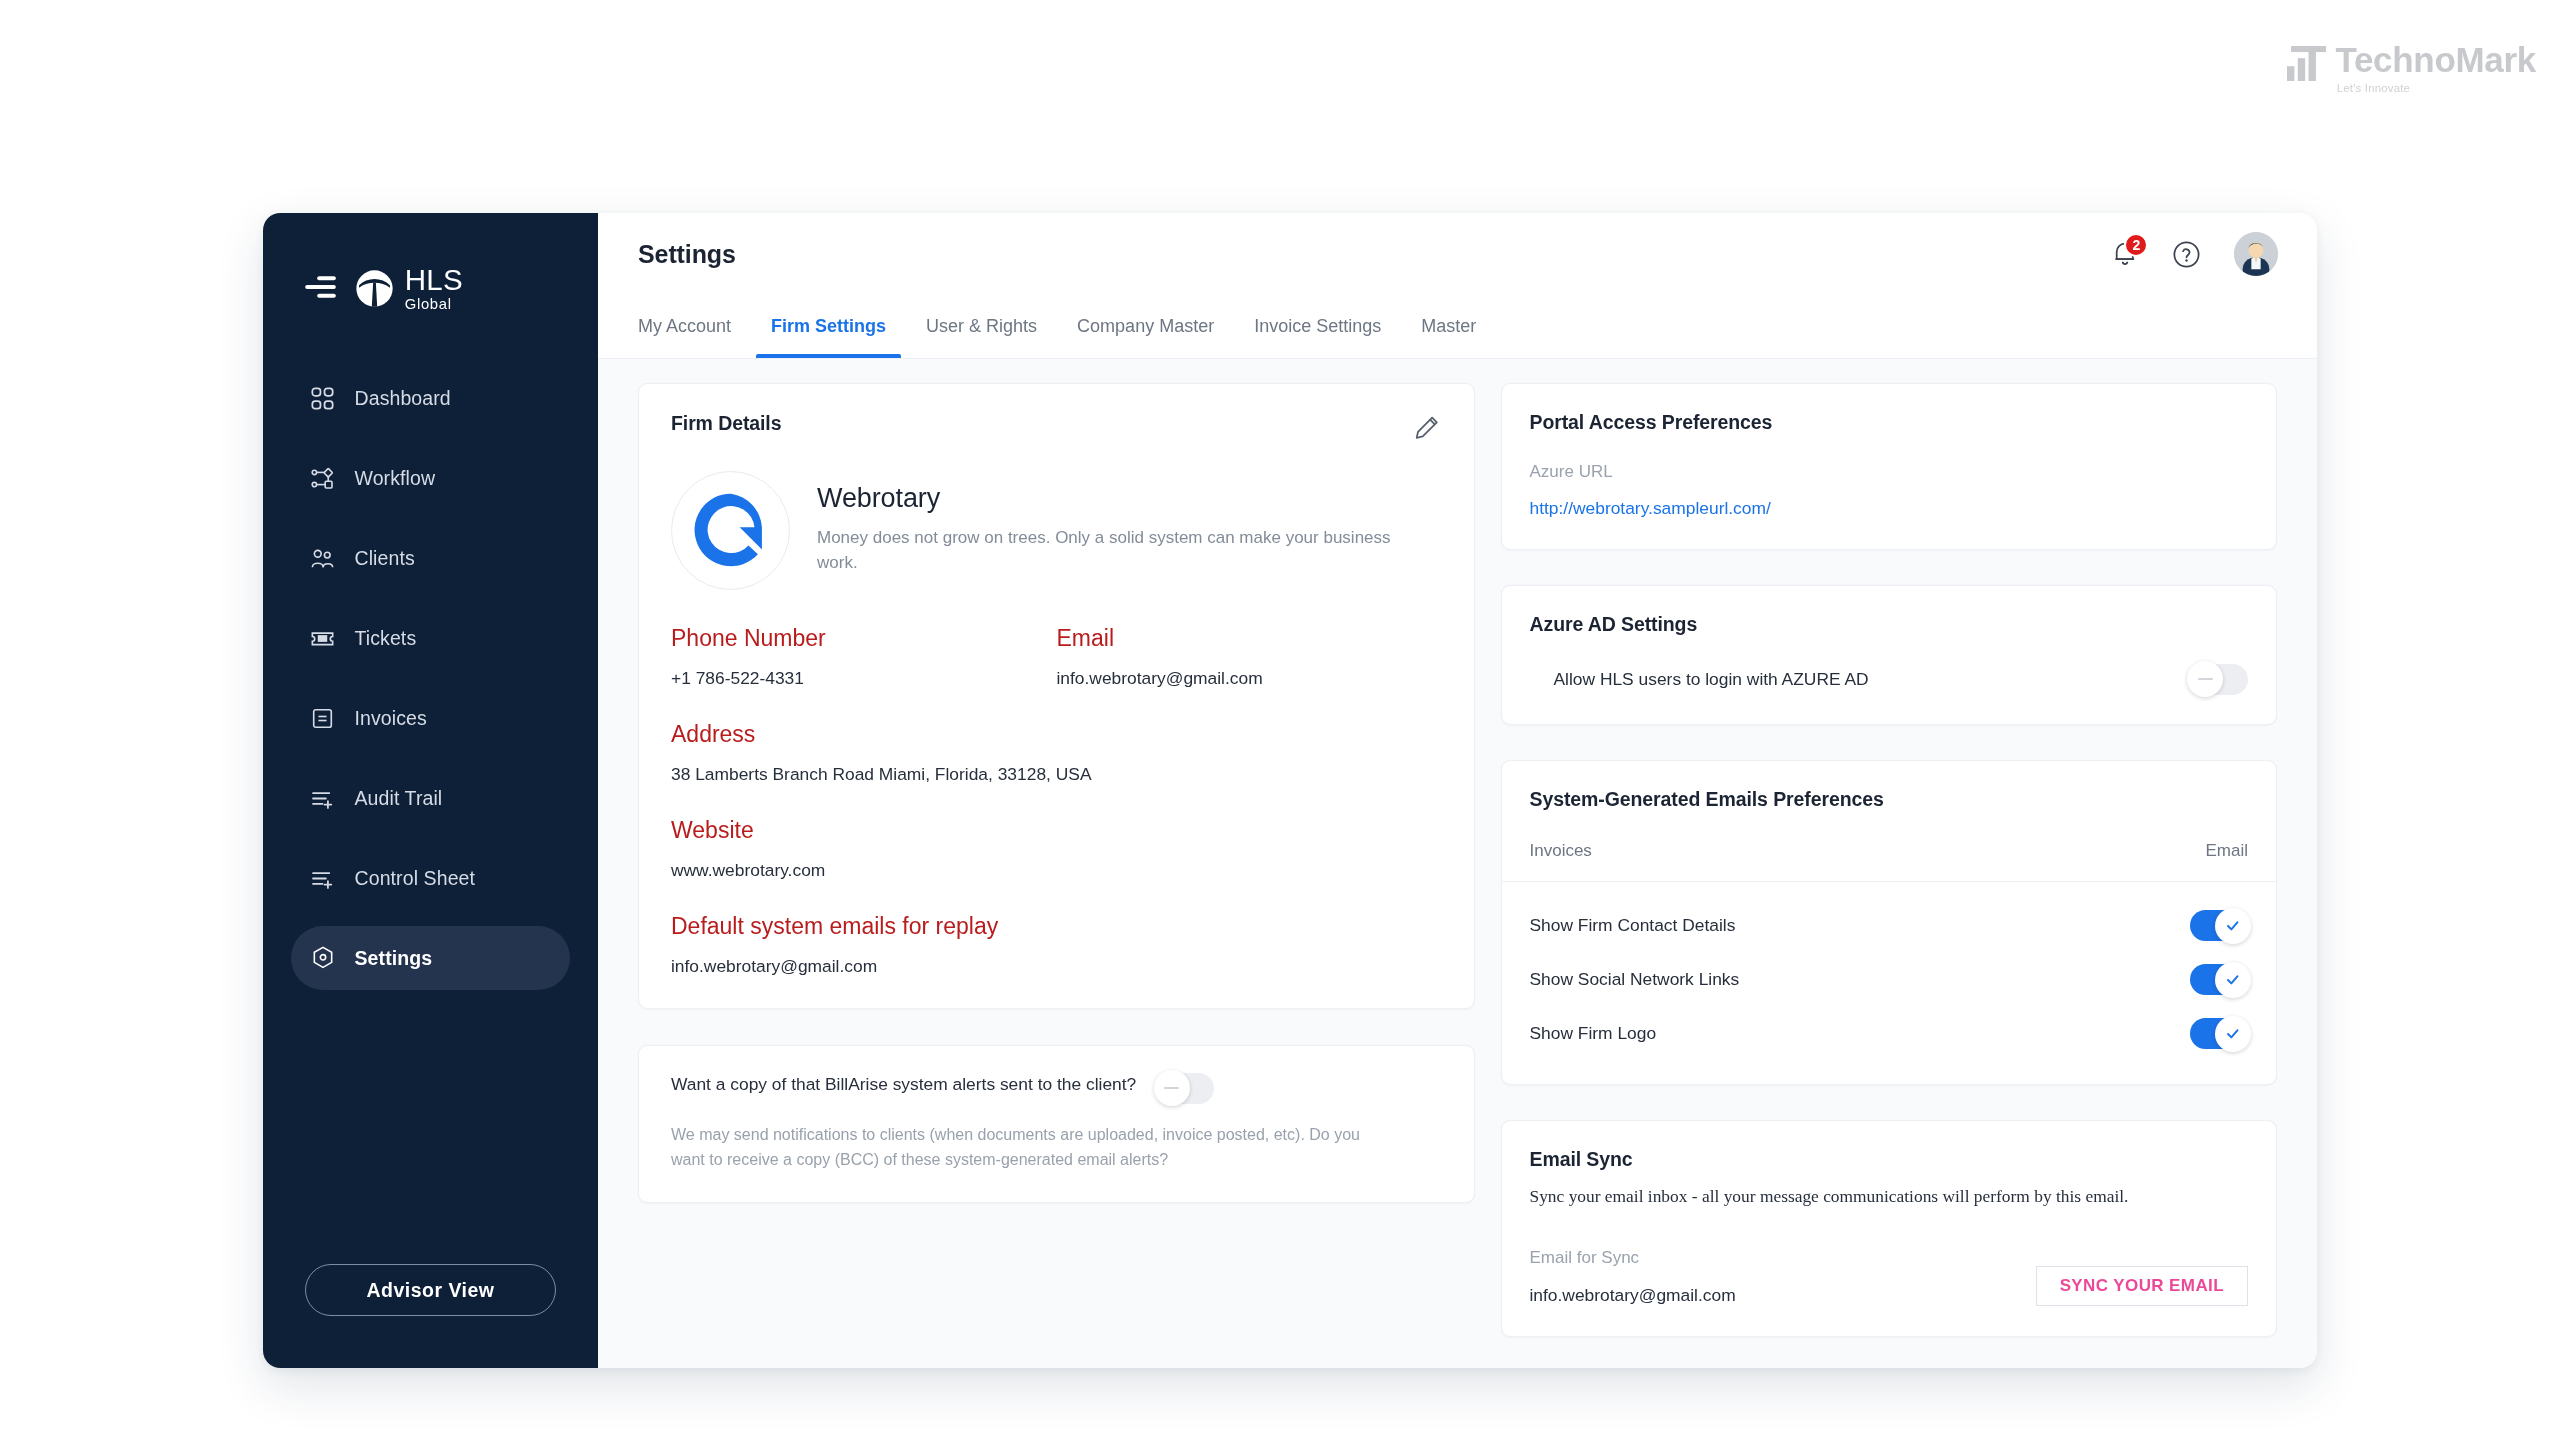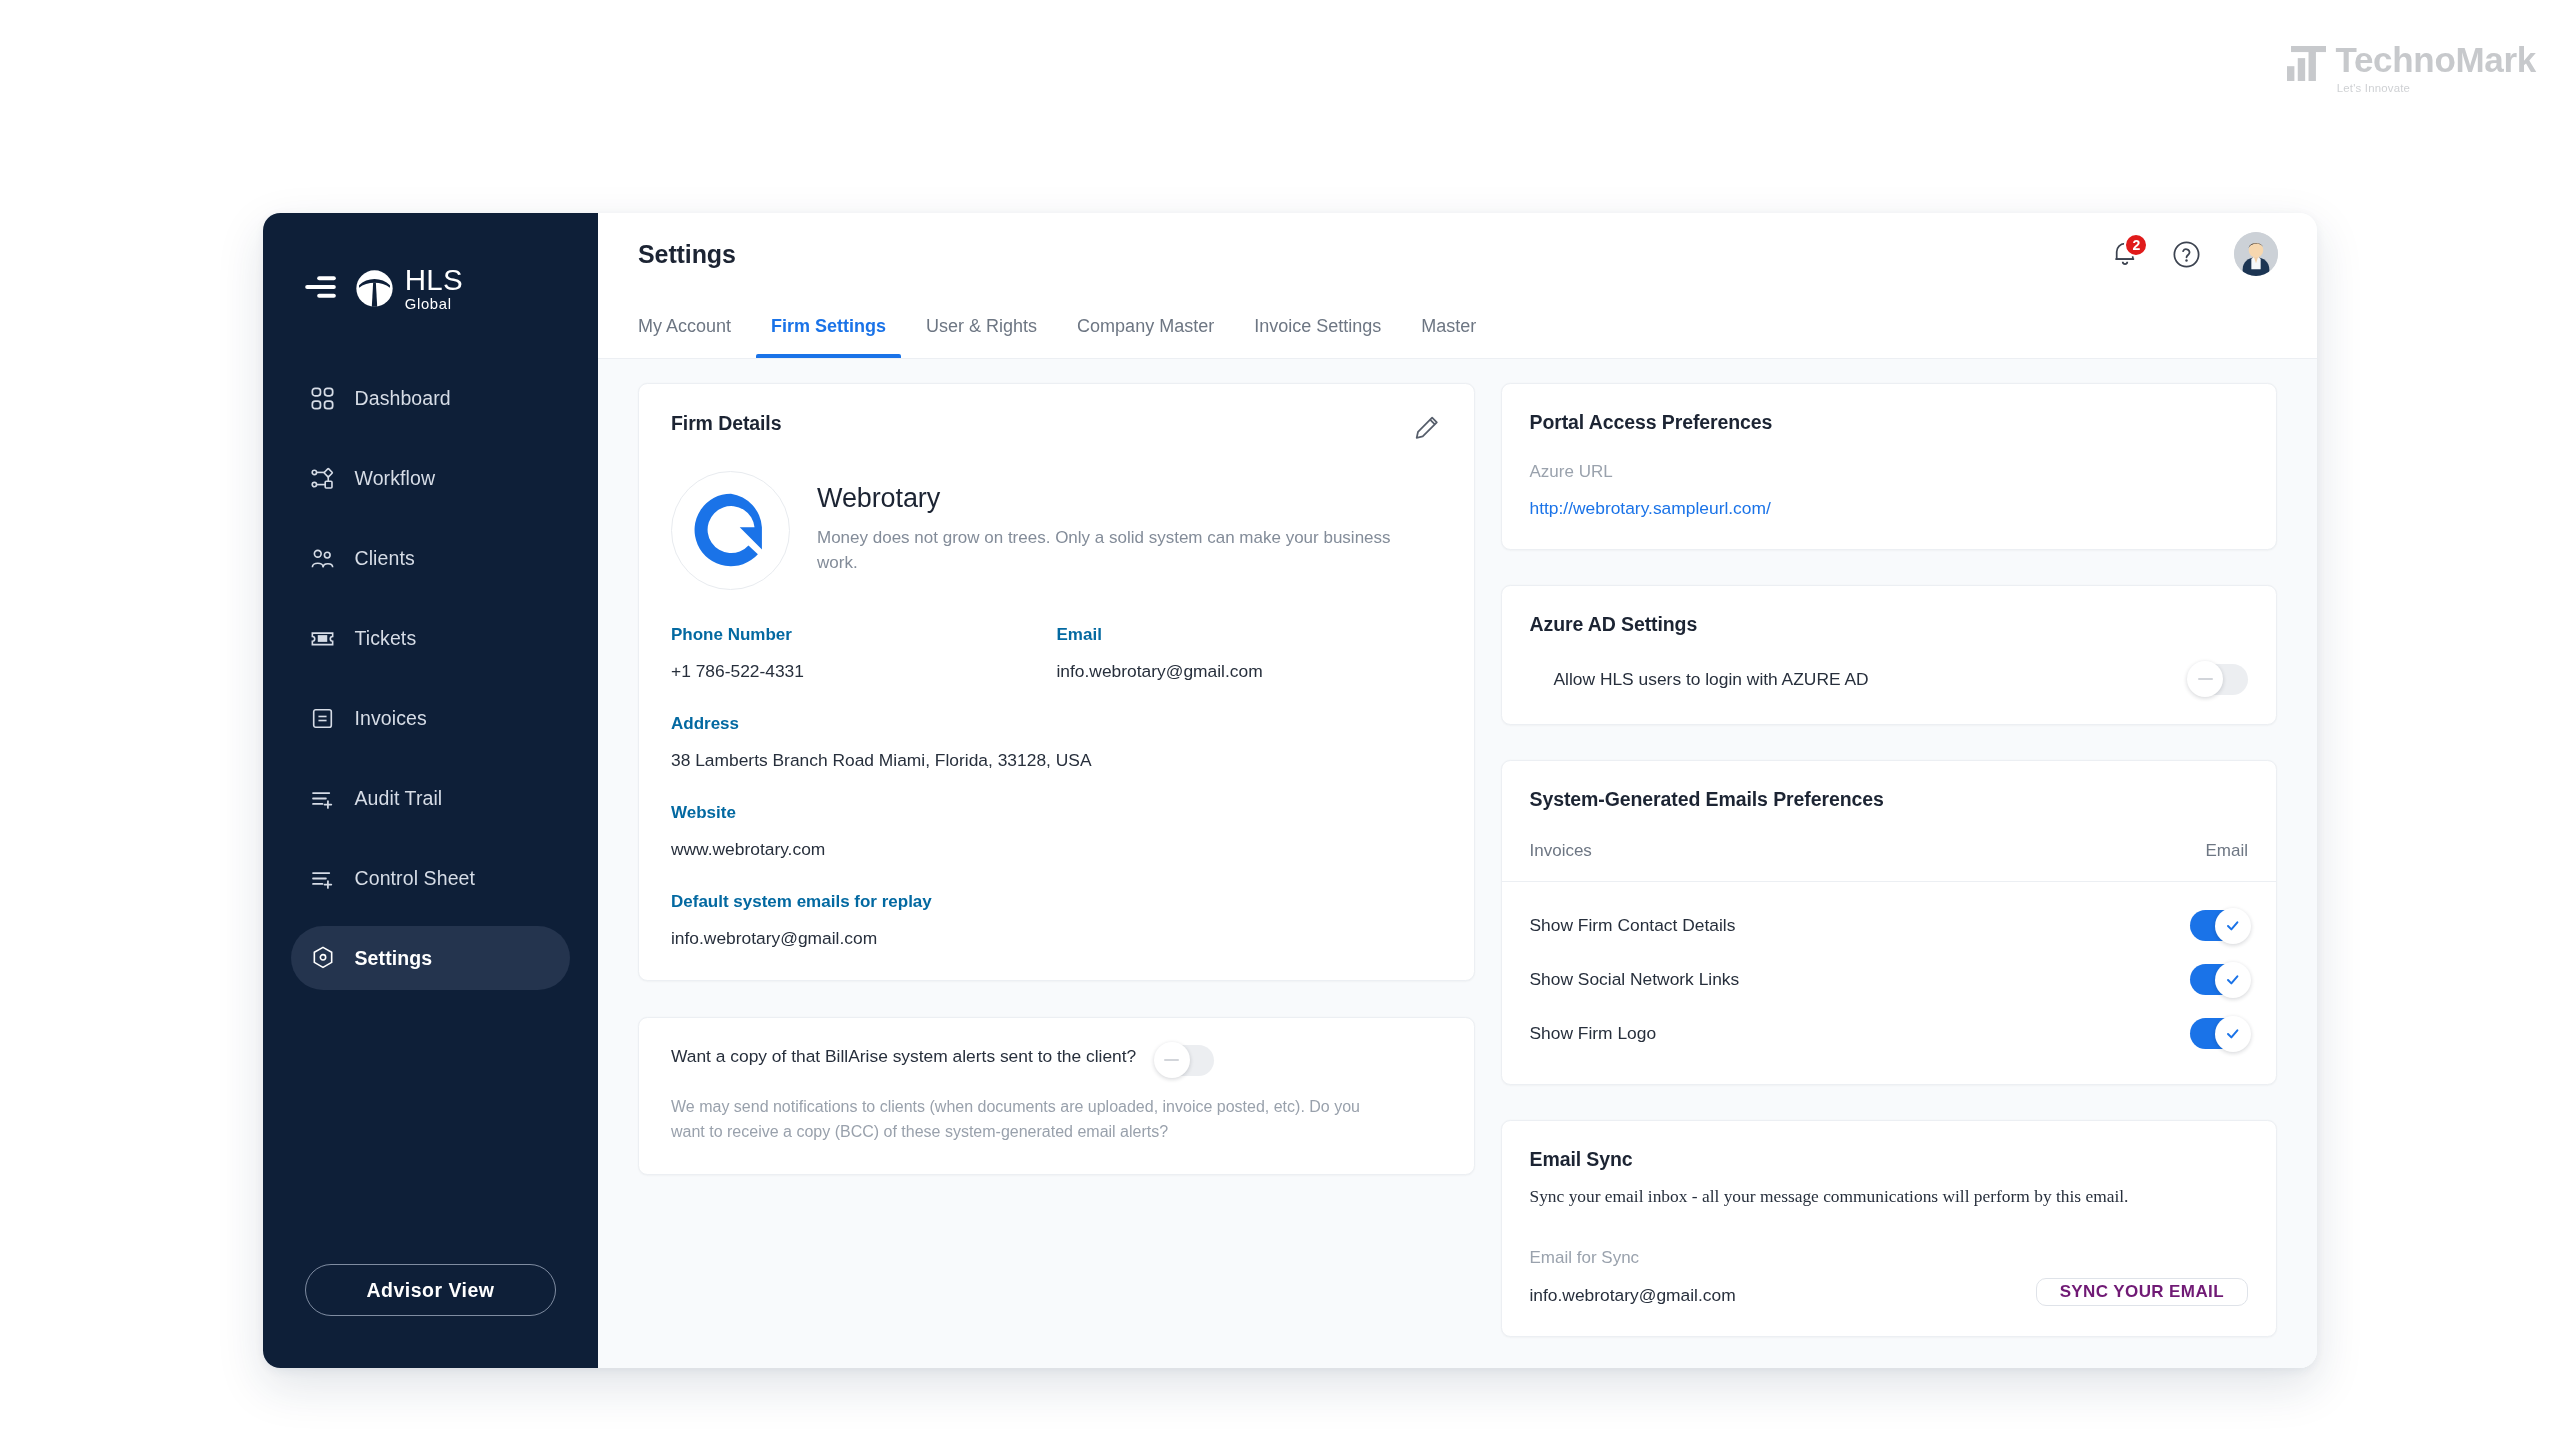--- a/index.html
+++ b/index.html
@@ -143,21 +143,21 @@
   }
   .firm-meta { padding-top: 12px; }
   .firm-name { font-size: 27px; font-weight: 400; color: #1c2433; letter-spacing: -0.1px; }
   .firm-desc {
     font-size: 17px; color: #838c99; line-height: 1.5; margin-top: 10.7px; max-width: 590px;
   }
 
   .fields { margin-top: 35px; }
   .field-row { display: flex; }
   .field { flex: 1 1 50%; }
-  .field-label { font-size: 17px; color: #0369a1; font-weight: 700; }
+  .field-label { font-size: 23px; color: #b91c1c; font-weight: 400; }
   .field-value { font-size: 17.4px; color: #272f3c; margin-top: 16px; }
   .field-block { margin-top: 32px; }
 
   
   .alerts-card { padding: 27px 32px 29.5px 32px; margin-top: 1.3px; }
   .alerts-head { display: flex; align-items: flex-start; gap: 20px; }
   .alerts-q { font-size: 17.4px; color: #272f3c; line-height: 1.35; }
   .alerts-p { font-size: 16px; color: #99a1ac; line-height: 1.6; margin-top: 17.4px; max-width: 704px; }
 
   
@@ -176,23 +176,23 @@
   .col-head { font-size: 17px; color: #6d7683; }
   .emails-rows { padding: 17.4px 28px 23px 28px; display: flex; flex-direction: column; gap: 0; }
   .emails-row { display: flex; align-items: center; justify-content: space-between; height: 54px; }
   .emails-row-label { font-size: 17.4px; color: #272f3c; }
 
   .sync-desc { font-size: 17.4px; color: #272f3c; margin-top: 12px; line-height: 1.5; font-family: Liberation Serif, serif; }
   .sync-foot { display: flex; align-items: flex-end; justify-content: space-between; margin-top: 39px; gap: 20px; }
   .sync-email-label { font-size: 17px; color: #9aa2ad; }
   .sync-email-value { font-size: 17.4px; color: #272f3c; margin-top: 17.4px; }
   .sync-btn {
-    border: 1.3px solid #dfe3e9; background: #fff; border-radius: 10px;
-    color: #701a75; font-size: 17px; font-weight: 700; letter-spacing: 0.4px;
-    padding: 3px 23px; cursor: pointer; white-space: nowrap;
+    border: 1.3px solid #dfe3e9; background: #fff; border-radius: 0;
+    color: #ec4899; font-size: 17px; font-weight: 700; letter-spacing: 0.4px;
+    padding: 9px 23px; cursor: pointer; white-space: nowrap;
     font-family: "Liberation Sans", sans-serif;
   }
 
   
   .toggle { width: 58px; height: 31px; border-radius: 15.4px; position: relative; cursor: pointer; flex: 0 0 58px; }
   .toggle.off { background: #eceef1; }
   .toggle.on { background: #1a73e8; }
   .toggle .knob {
     position: absolute; top: -2.7px; width: 36px; height: 36px; border-radius: 50%;
     background: #ffffff; box-shadow: 0 1.3px 4px rgba(16,24,40,0.18);

